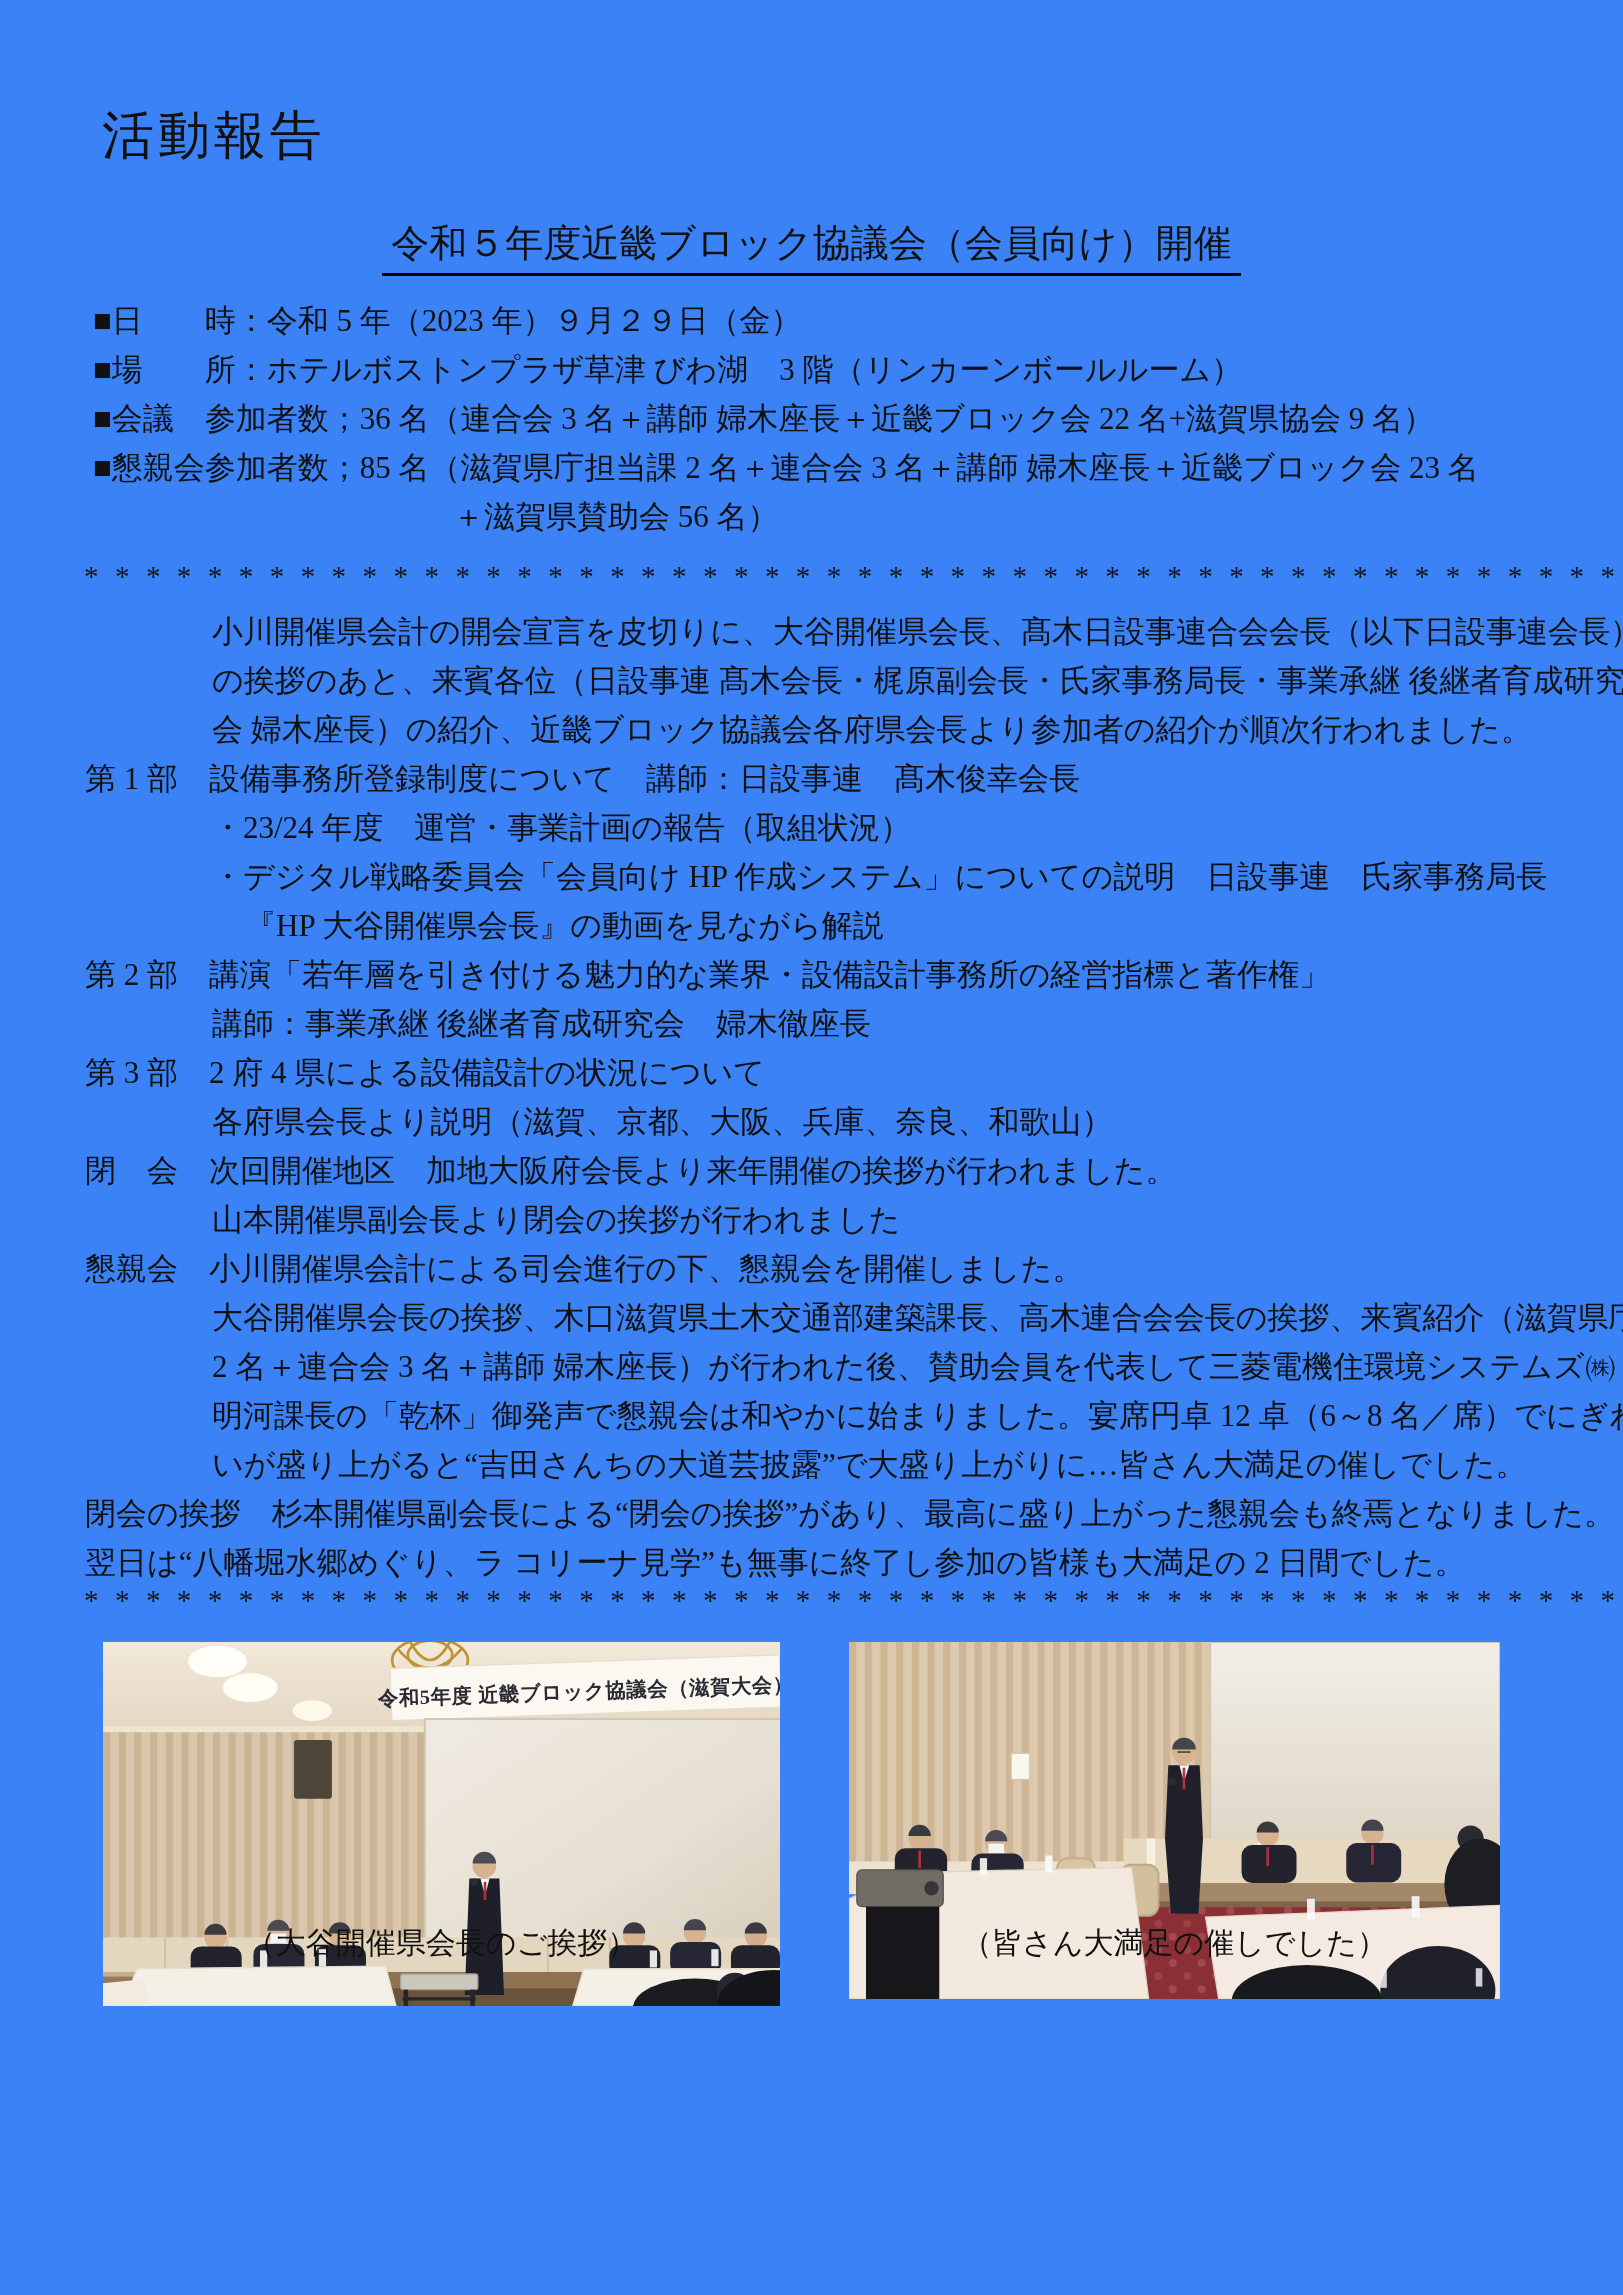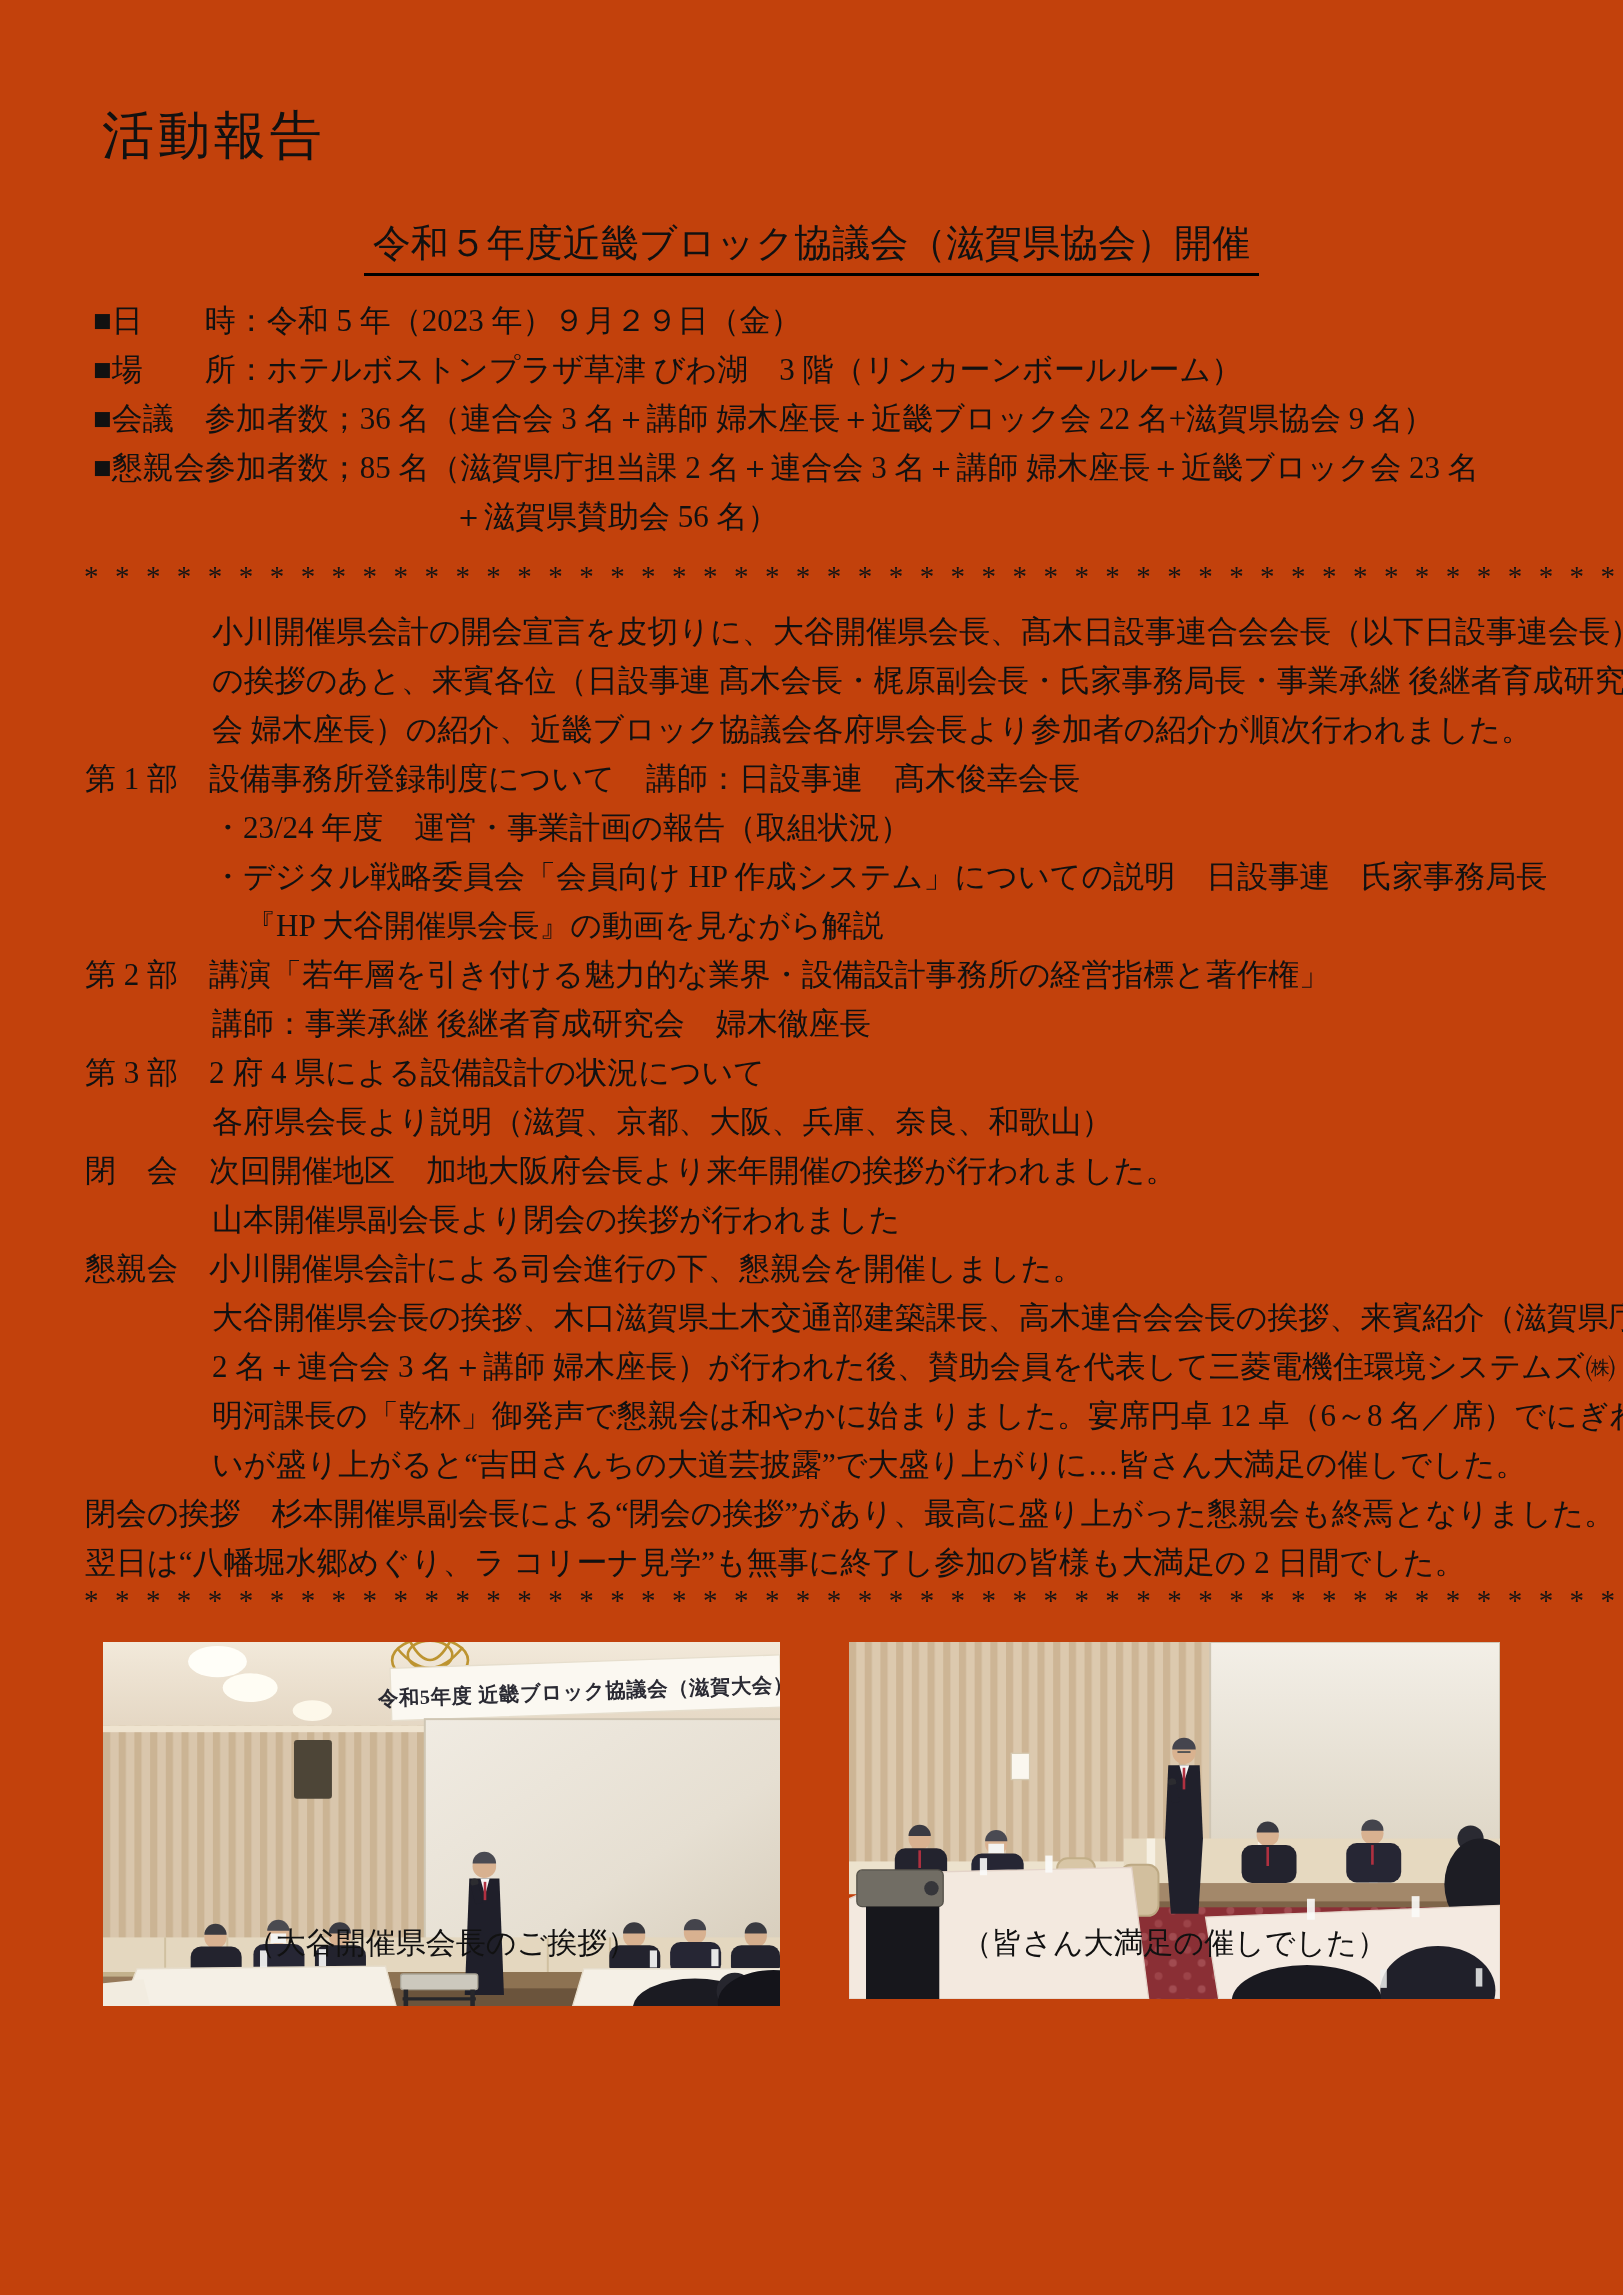--- a/index.html
+++ b/index.html
@@ -1,19 +1,19 @@
 <!DOCTYPE html>
 <html style="font-size:10.5px"><head>
 <meta charset="utf-8">
 <style>
   html,body{margin:0;padding:0;background:#888;}
   .page{
     position:relative;
     width:1623px;height:2295px;
-    background:#c2410c;
+    background:#3b82f6;
     font-family:"Liberation Serif","DejaVu Serif",serif;
     color:#111;
     overflow:hidden;
   }
   .page-title{
     position:absolute;left:102px;top:110px;
     font-size:52px;font-weight:400;letter-spacing:3.9px;
     margin:0;line-height:1;
   }
   .heading-wrap{
@@ -60,21 +60,21 @@
   .caption.right{left:849px;width:651px;}
 </style>
 </head>
 <body>
 
 <div class="page">
 
   <h1 class="page-title">活動報告</h1>
 
   <div class="heading-wrap">
-    <span class="heading">令和５年度近畿ブロック協議会（滋賀県協会）開催</span>
+    <span class="heading">令和５年度近畿ブロック協議会（会員向け）開催</span>
   </div>
 
   <div class="info">
     <div>■日　　時：令和 5 年（2023 年）９月２９日（金）</div>
     <div>■場　　所：ホテルボストンプラザ草津 びわ湖　3 階（リンカーンボールルーム）</div>
     <div>■会議　参加者数；36 名（連合会 3 名＋講師 婦木座長＋近畿ブロック会 22 名+滋賀県協会 9 名）</div>
     <div>■懇親会参加者数；85 名（滋賀県庁担当課 2 名＋連合会 3 名＋講師 婦木座長＋近畿ブロック会 23 名</div>
     <div class="cont">＋滋賀県賛助会 56 名）</div>
   </div>
 

